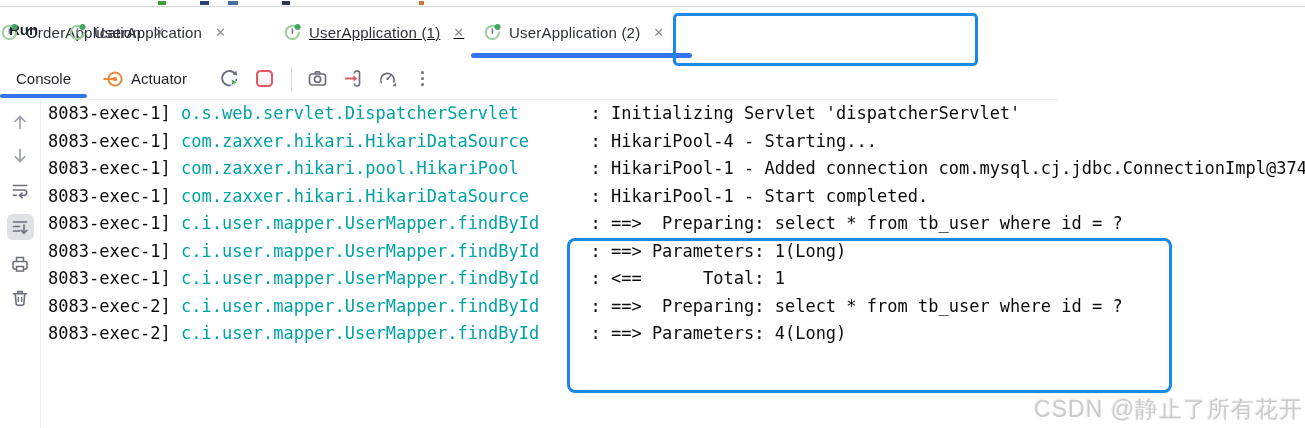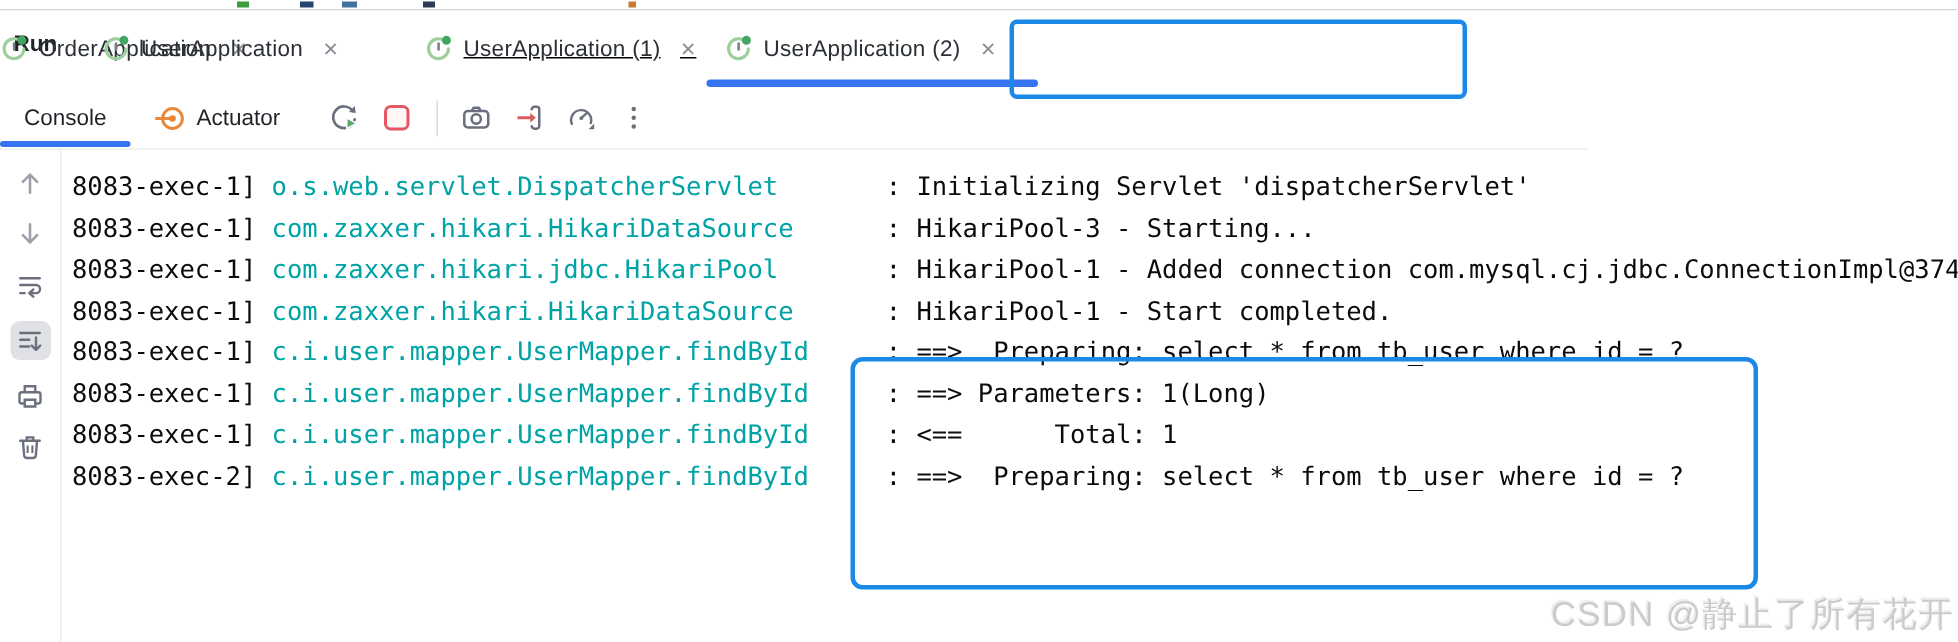--- a/index.html
+++ b/index.html
@@ -40,21 +40,21 @@
   .tb-sep { width:1px; height:24px; background:#d4d7dd; margin:0 2px; }
 
   
   #console-gutter { position:absolute; left:0; top:100px; width:41px; height:328px;
     border-right:1px solid #eceef1; display:flex; flex-direction:column; align-items:center;
     padding-top:12px; gap:14px; background:#fff; }
   .g-btn { width:20px; height:20px; display:flex; align-items:center; justify-content:center;
     border-radius:6px; cursor:pointer; }
   .g-btn.selected { background:#dfe1e5; width:27px; height:26px; }
 
-  #console-lines { position:absolute; left:48px; top:100px; width:1257px;margin-top:12px; }
+  #console-lines { position:absolute; left:48px; top:100px; width:1257px; }
   .console-line { height:27.5px; line-height:27.5px; white-space:pre;
     font-family:"DejaVu Sans Mono", monospace; font-size:17px; letter-spacing:0; color:#0b0b0b; }
   .ll { color:#00a3a5; }
 
   
   .anno { position:absolute; border:3px solid #1a89e8; background:transparent; pointer-events:none; z-index:30; }
   #anno-tab { left:673px; top:13px; width:305px; height:53px; border-radius:5px; }
   #anno-sql { left:567px; top:238px; width:605px; height:155px; border-radius:8px; }
 
   
@@ -238,34 +238,35 @@
         <line x1="8.4" y1="9" x2="8.4" y2="14" stroke="#6c707e" stroke-width="1.4"></line>
         <line x1="11.6" y1="9" x2="11.6" y2="14" stroke="#6c707e" stroke-width="1.4"></line>
       </svg>
     </div>
   </div>
 
   <div id="console-lines">
     <div class="console-line"><span class="lp">8083-exec-1] </span><span class="ll">o.s.web.servlet.DispatcherServlet       </span><span class="lm">: Initializing Servlet 'dispatcherServlet'</span></div>
 
 
-    <div class="console-line"><span class="lp">8083-exec-1] </span><span class="ll">com.zaxxer.hikari.HikariDataSource      </span><span class="lm">: HikariPool-3 - Starting...</span></div>
-
-    <div class="console-line"><span class="lp">8083-exec-1] </span><span class="ll">com.zaxxer.hikari.jdbc.HikariPool       </span><span class="lm">: HikariPool-1 - Added connection com.mysql.cj.jdbc.ConnectionImpl@37475</span></div>
+    <div class="console-line"><span class="lp">8083-exec-1] </span><span class="ll">com.zaxxer.hikari.HikariDataSource      </span><span class="lm">: HikariPool-4 - Starting...</span></div>
+
+    <div class="console-line"><span class="lp">8083-exec-1] </span><span class="ll">com.zaxxer.hikari.pool.HikariPool       </span><span class="lm">: HikariPool-1 - Added connection com.mysql.cj.jdbc.ConnectionImpl@37475</span></div>
 
     <div class="console-line"><span class="lp">8083-exec-1] </span><span class="ll">com.zaxxer.hikari.HikariDataSource      </span><span class="lm">: HikariPool-1 - Start completed.</span></div>
 
     <div class="console-line"><span class="lp">8083-exec-1] </span><span class="ll">c.i.user.mapper.UserMapper.findById     </span><span class="lm">: ==&gt;  Preparing: select * from tb_user where id = ?</span></div>
 
     <div class="console-line"><span class="lp">8083-exec-1] </span><span class="ll">c.i.user.mapper.UserMapper.findById     </span><span class="lm">: ==&gt; Parameters: 1(Long)</span></div>
 
     <div class="console-line"><span class="lp">8083-exec-1] </span><span class="ll">c.i.user.mapper.UserMapper.findById     </span><span class="lm">: &lt;==      Total: 1</span></div>
 
     <div class="console-line"><span class="lp">8083-exec-2] </span><span class="ll">c.i.user.mapper.UserMapper.findById     </span><span class="lm">: ==&gt;  Preparing: select * from tb_user where id = ?</span></div>
 
+    <div class="console-line"><span class="lp">8083-exec-2] </span><span class="ll">c.i.user.mapper.UserMapper.findById     </span><span class="lm">: ==&gt; Parameters: 4(Long)</span></div>
 
   </div>
 
   <div id="anno-tab" class="anno"></div>
   <div id="anno-sql" class="anno"></div>
 
   <div id="watermark">CSDN @静止了所有花开</div>
 
 </div>
 

